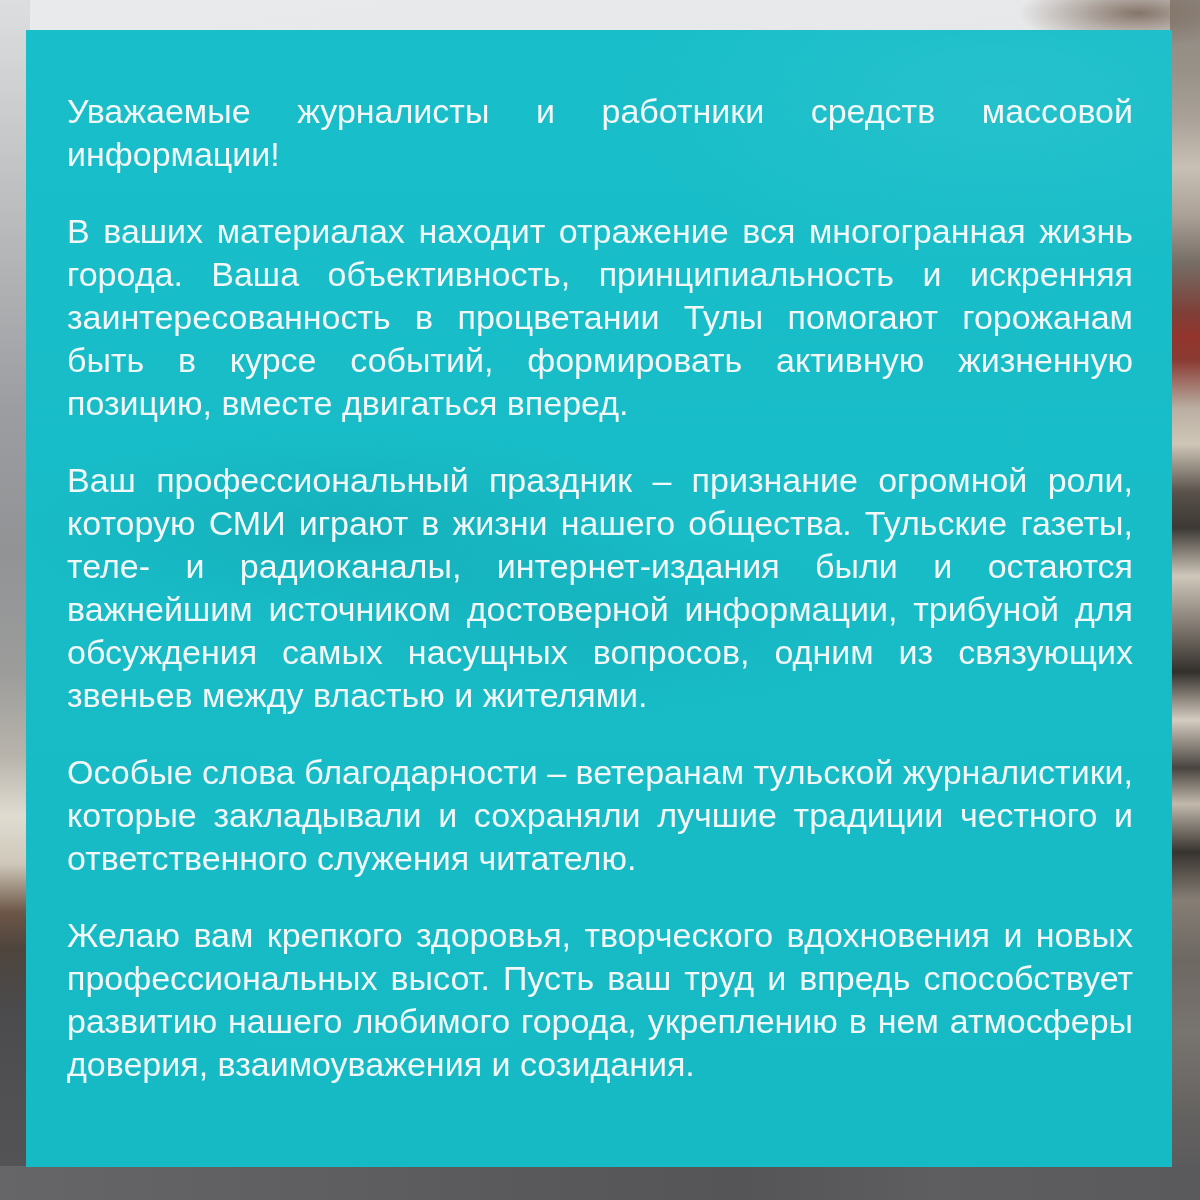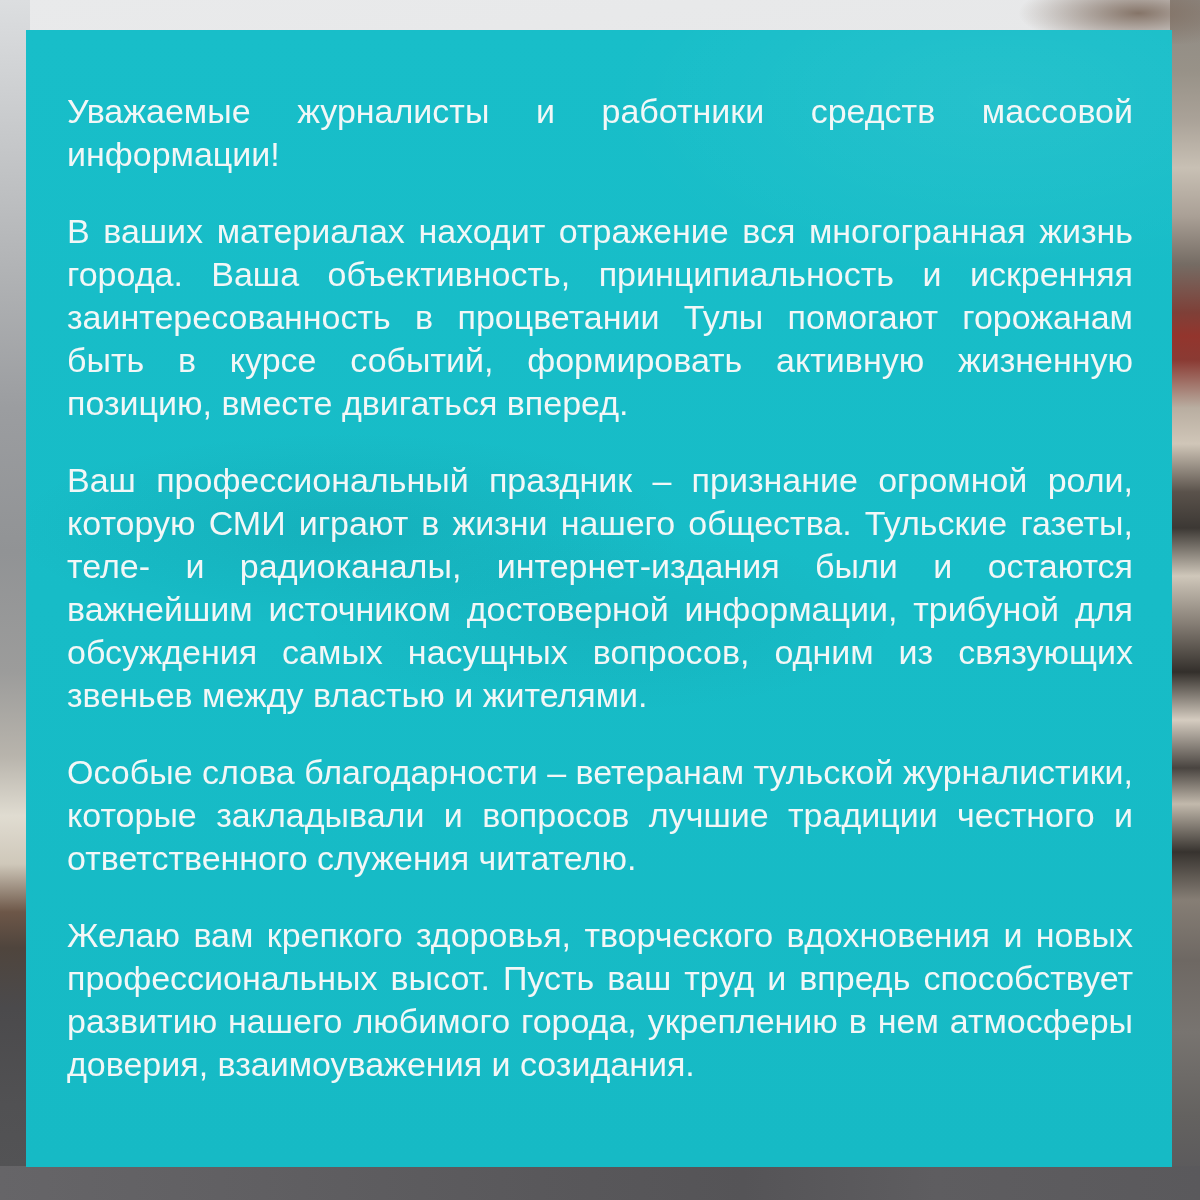--- a/index.html
+++ b/index.html
@@ -84,16 +84,16 @@
 <div class="page">
   <div class="bg-left-strip"></div>
   <div class="bg-right-strip"></div>
   <div class="bg-bottom-strip"></div>
   <div class="bg-topright-blob"></div>
 
   <div class="card">
     <p>Уважаемые журналисты и работники средств массовой информации!</p>
     <p>В ваших материалах находит отражение вся многогранная жизнь города. Ваша объективность, принципиальность и искренняя заинтересованность в процветании Тулы помогают горожанам быть в курсе событий, формировать активную жизненную позицию, вместе двигаться вперед.</p>
     <p>Ваш профессиональный праздник – признание огромной роли, которую СМИ играют в жизни нашего общества. Тульские газеты, теле- и радиоканалы, интернет-издания были и остаются важнейшим источником достоверной информации, трибуной для обсуждения самых насущных вопросов, одним из связующих звеньев между властью и жителями.</p>
-    <p>Особые слова благодарности – ветеранам тульской журналистики, которые закладывали и вопросов лучшие традиции честного и ответственного служения читателю.</p>
+    <p>Особые слова благодарности – ветеранам тульской журналистики, которые закладывали и сохраняли лучшие традиции честного и ответственного служения читателю.</p>
     <p>Желаю вам крепкого здоровья, творческого вдохновения и новых профессиональных высот. Пусть ваш труд и впредь способствует развитию нашего любимого города, укреплению в нем атмосферы доверия, взаимоуважения и созидания.</p>
   </div>
 </div>
 
 </body></html>

